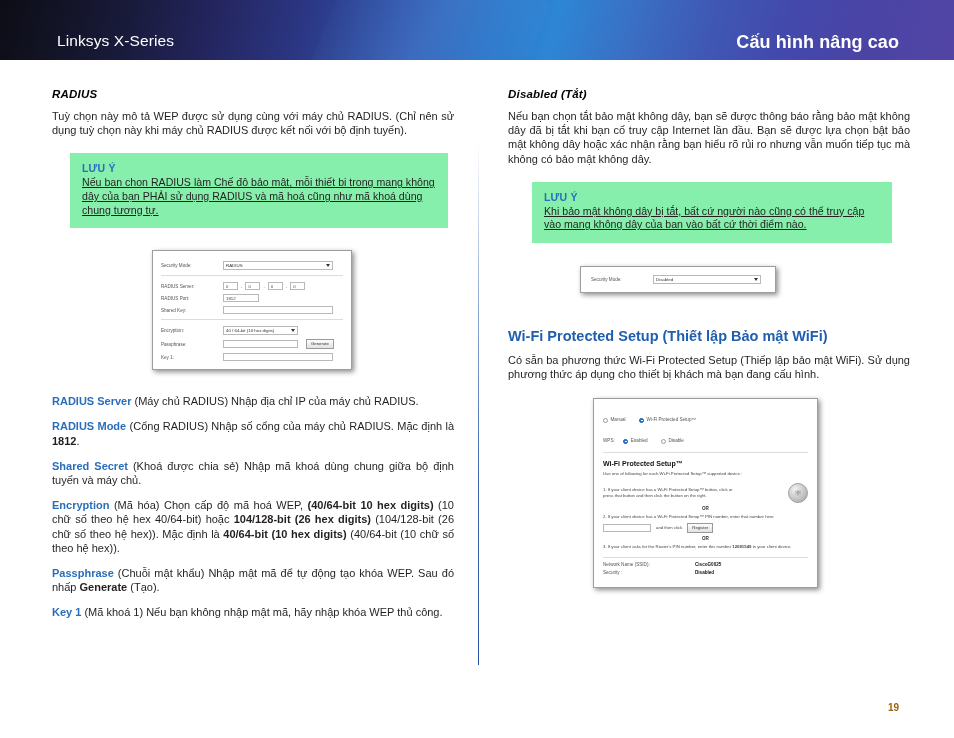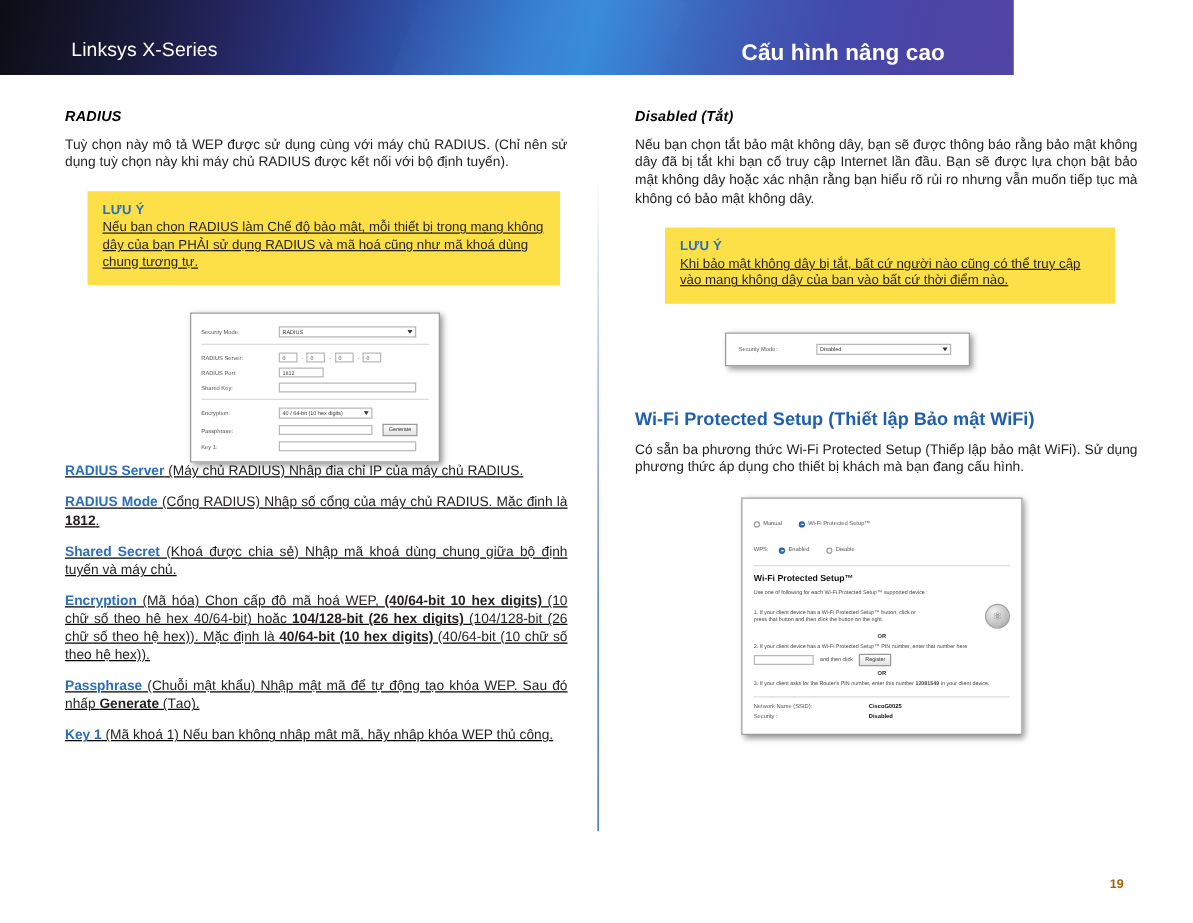--- a/index.html
+++ b/index.html
@@ -14,21 +14,21 @@
   body {
     font-family: "Liberation Sans", sans-serif;
     background: #ffffff;
     position: relative;
   }
 
   
   .page-header {
     position: absolute;
     top: 0; left: 0;
-    width: 811px;
+    width: 954px;
     height: 60px;
     background:
       linear-gradient(104deg,
         #0d0d16 0%,
         #131427 7%,
         #191b3c 14%,
         #23245c 22%,
         #2b3784 32%,
         #2f57ad 42%,
         #2a77c9 52%,
@@ -114,21 +114,21 @@
   p.body:last-child { margin-bottom: 0; }
 
   .term {
     color: #2a6ebb;
     font-weight: bold;
   }
   .bold { font-weight: bold; }
 
   
   .note-box {
-    background: #fde047;
+    background: #86efac;
     padding: 9px 12px 11px 12px;
     margin: 16px 0 0 18px;
     width: 378px;
   }
   .note-box.right { width: 360px; margin-left: 24px; }
   .note-title {
     font-size: 10.5px;
     font-weight: bold;
     color: #2a6ebb;
     margin-bottom: 2px;
@@ -342,21 +342,21 @@
       </div>
 
       <div class="fld-row" style="margin-bottom:2px;">
         <div class="fld-label">Key 1:</div>
         <div class="fld-input" style="width:110px;"></div>
       </div>
 
     </div>
   </div>
 
-  <div style="text-decoration:underline;">
+  <div style="margin-top:24px;">
 
     <p class="body">
       <span class="term">RADIUS Server</span><span> (Máy chủ RADIUS)  Nhập địa chỉ IP của máy chủ RADIUS.</span>
     </p>
 
     <p class="body">
       <span class="term">RADIUS Mode</span><span> (Cổng RADIUS)  Nhập số cổng của máy chủ RADIUS. Mặc định là </span><span class="bold">1812</span><span>.</span>
     </p>
 
     <p class="body">

